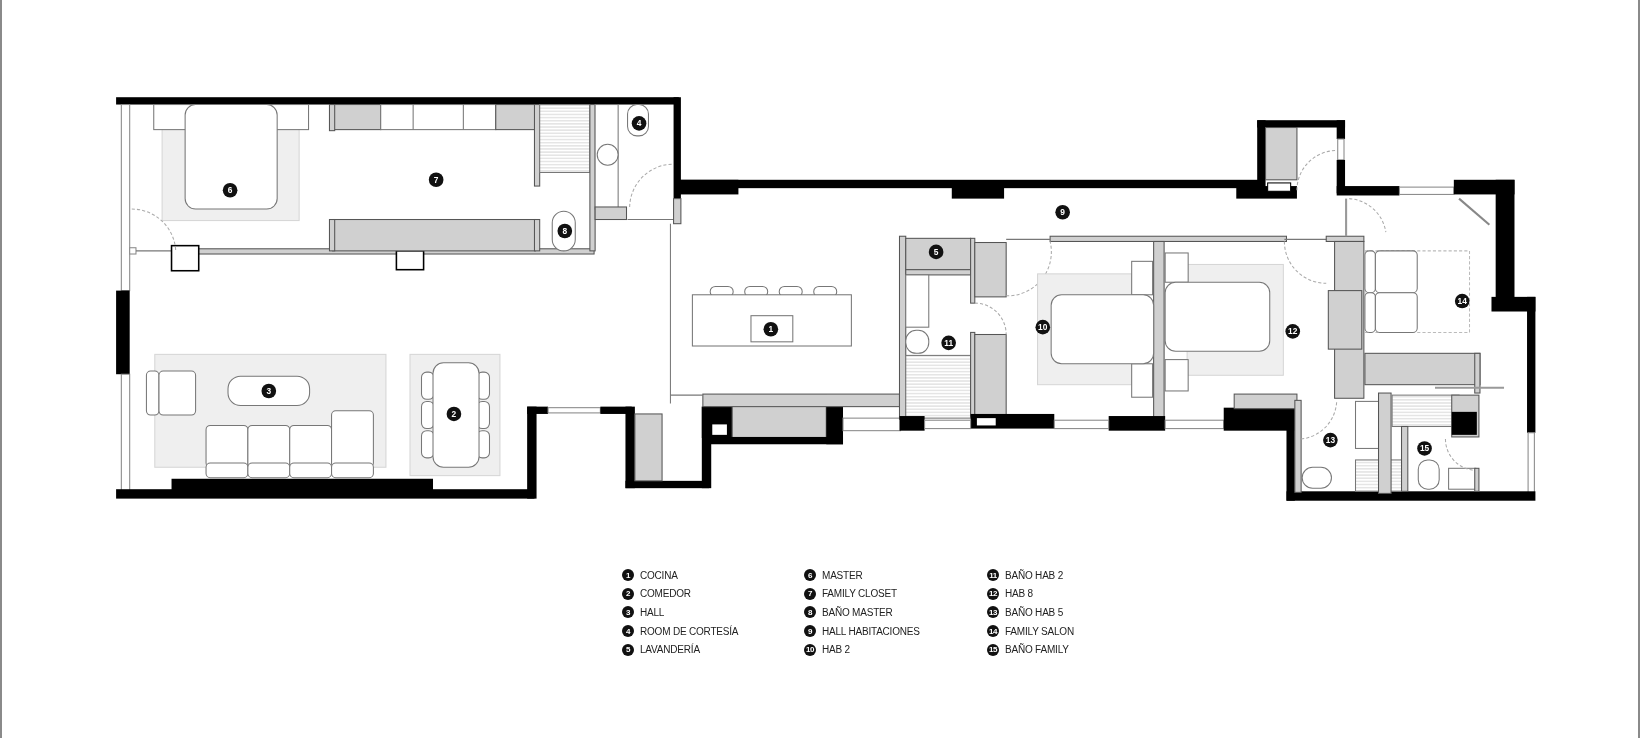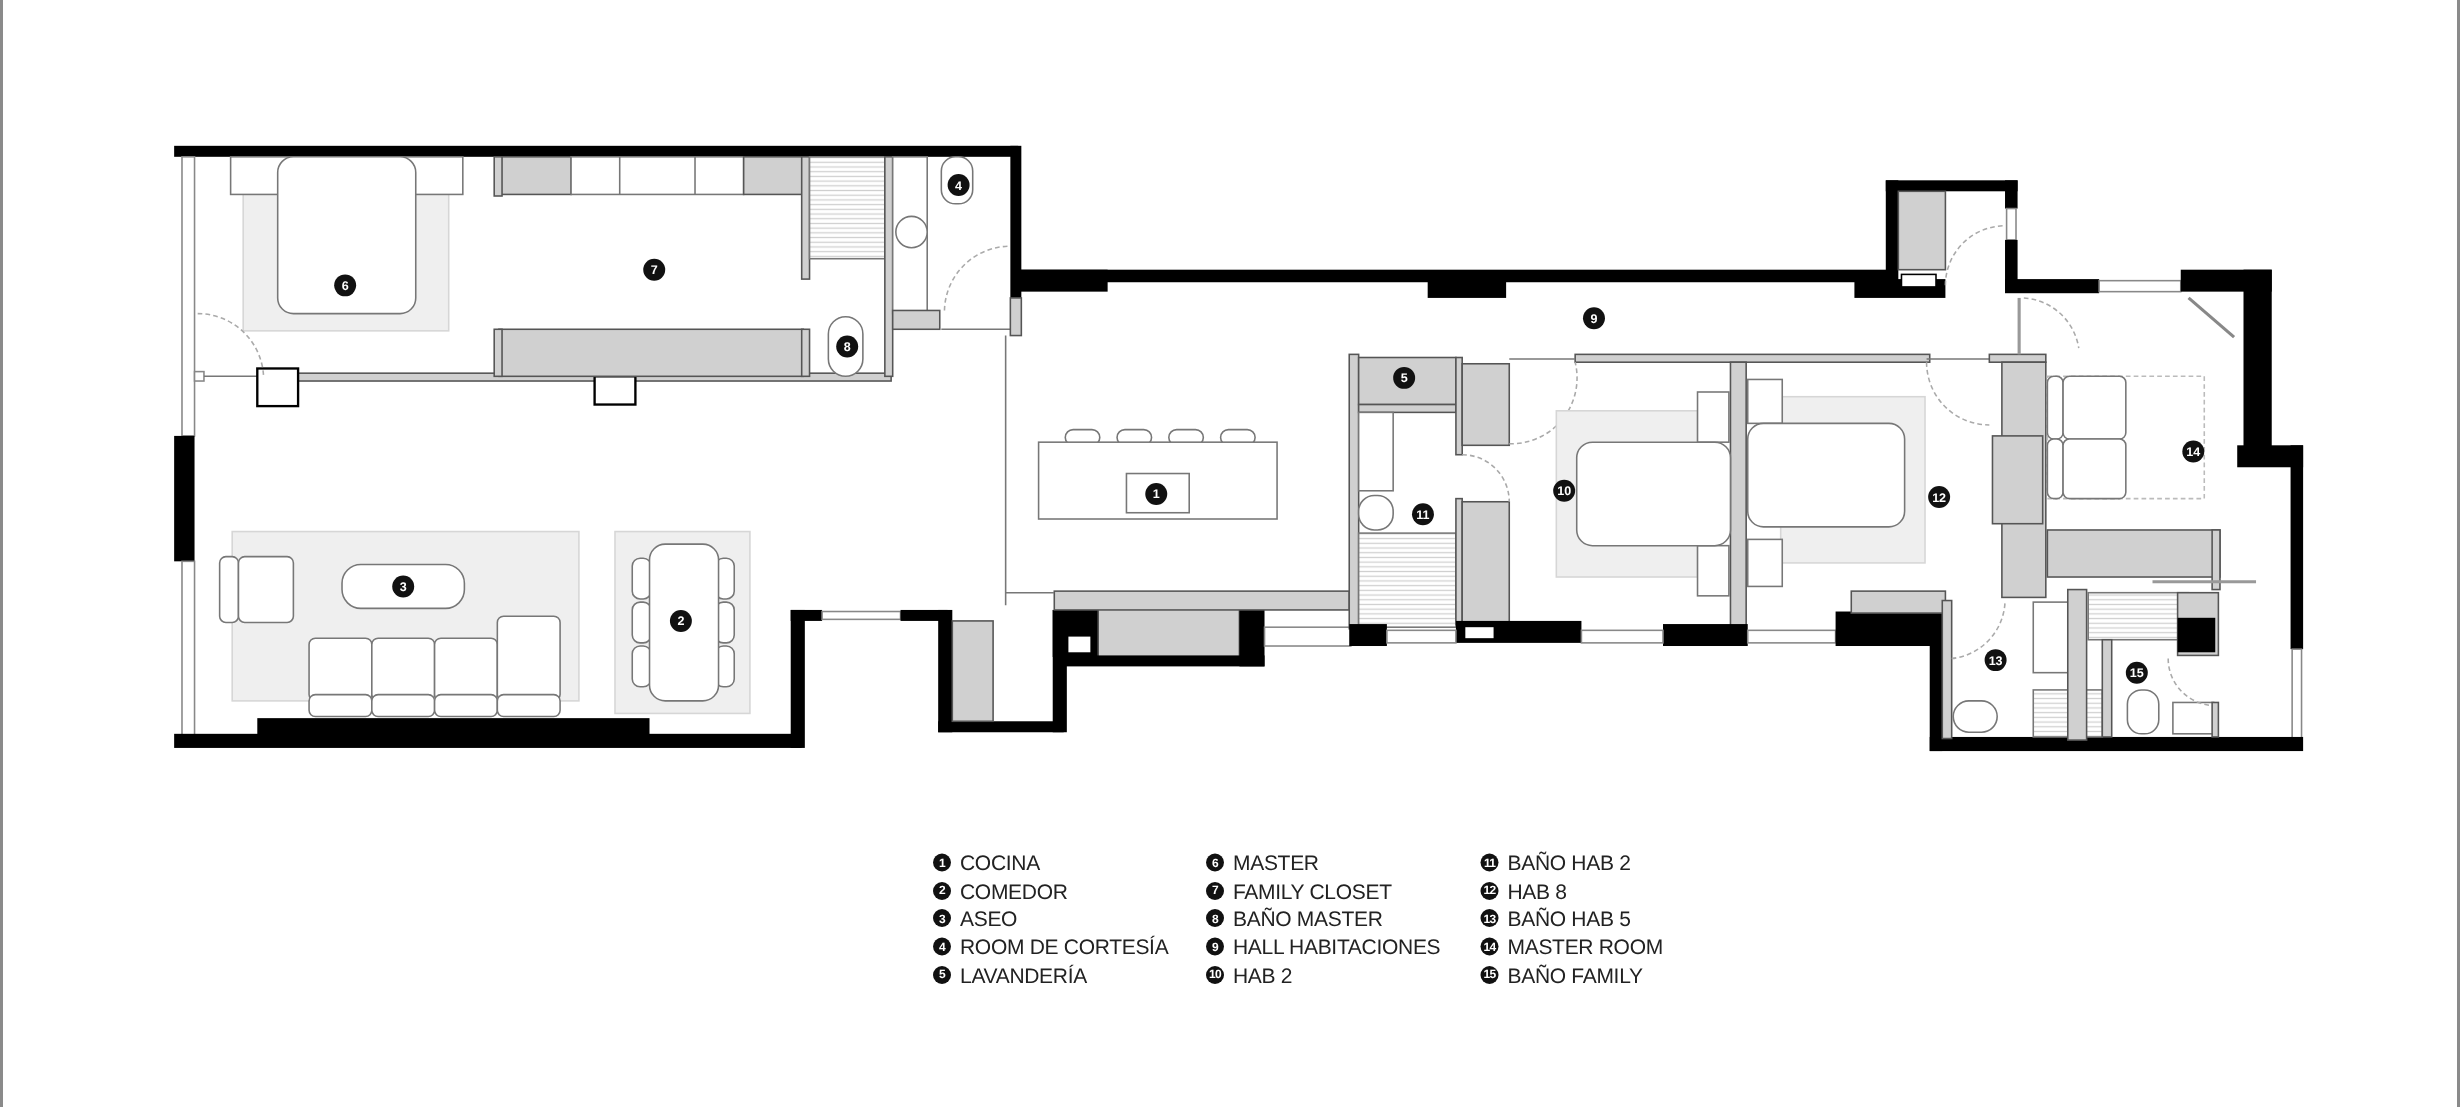--- a/index.html
+++ b/index.html
@@ -13,21 +13,21 @@
   .line { stroke:#777; stroke-width:1; fill:none; }
   .door { fill:none; stroke:#aaa; stroke-width:1; stroke-dasharray:3 2; }
   .win { fill:#fff; stroke:#888; stroke-width:1; }
   .hatch { fill:url(#hatch); stroke:#777; stroke-width:1; }
   .badge circle { fill:#111; }
   .badge text { fill:#fff; font-family:"Liberation Sans", sans-serif; font-size:8px; font-weight:bold; text-anchor:middle; dominant-baseline:central; }
   .legend { position:absolute; top:566px; left:0; width:1640px; height:100px; }
   .legend-col { position:absolute; top:0; }
   .legend-item { display:flex; align-items:center; height:18.6px; }
   .legend-bullet { width:12px; height:12px; border-radius:50%; background:#111; color:#fff; font-size:8px; font-weight:bold; display:flex; align-items:center; justify-content:center; margin-right:6px; letter-spacing:-0.5px; }
-  .legend-label { font-size:14px; color:#222; letter-spacing:-0.2px; white-space:nowrap; }
+  .legend-label { font-size:10px; color:#222; letter-spacing:-0.2px; white-space:nowrap; }
 </style>
 </head>
 <body>
 
 <div class="frame"></div>
 
 <svg class="plan" viewBox="0 0 1568 706" preserveAspectRatio="none">
   <defs>
     <pattern id="hatch" width="6" height="3" patternUnits="userSpaceOnUse">
       <rect width="6" height="3" fill="#fff"></rect>
@@ -304,21 +304,21 @@
     <div class="legend-item">
         <span class="legend-bullet">1</span>
         <span class="legend-label">COCINA</span>
       </div>
     <div class="legend-item">
         <span class="legend-bullet">2</span>
         <span class="legend-label">COMEDOR</span>
       </div>
     <div class="legend-item">
         <span class="legend-bullet">3</span>
-        <span class="legend-label">ASEO</span>
+        <span class="legend-label">HALL</span>
       </div>
     <div class="legend-item">
         <span class="legend-bullet">4</span>
         <span class="legend-label">ROOM DE CORTESÍA</span>
       </div>
     <div class="legend-item">
         <span class="legend-bullet">5</span>
         <span class="legend-label">LAVANDERÍA</span>
       </div>
   </div>
@@ -352,20 +352,20 @@
     <div class="legend-item">
         <span class="legend-bullet">12</span>
         <span class="legend-label">HAB 8</span>
       </div>
     <div class="legend-item">
         <span class="legend-bullet">13</span>
         <span class="legend-label">BAÑO HAB 5</span>
       </div>
     <div class="legend-item">
         <span class="legend-bullet">14</span>
-        <span class="legend-label">MASTER ROOM</span>
+        <span class="legend-label">FAMILY SALON</span>
       </div>
     <div class="legend-item">
         <span class="legend-bullet">15</span>
         <span class="legend-label">BAÑO FAMILY</span>
       </div>
   </div>
 </div>
 
 </body></html>

